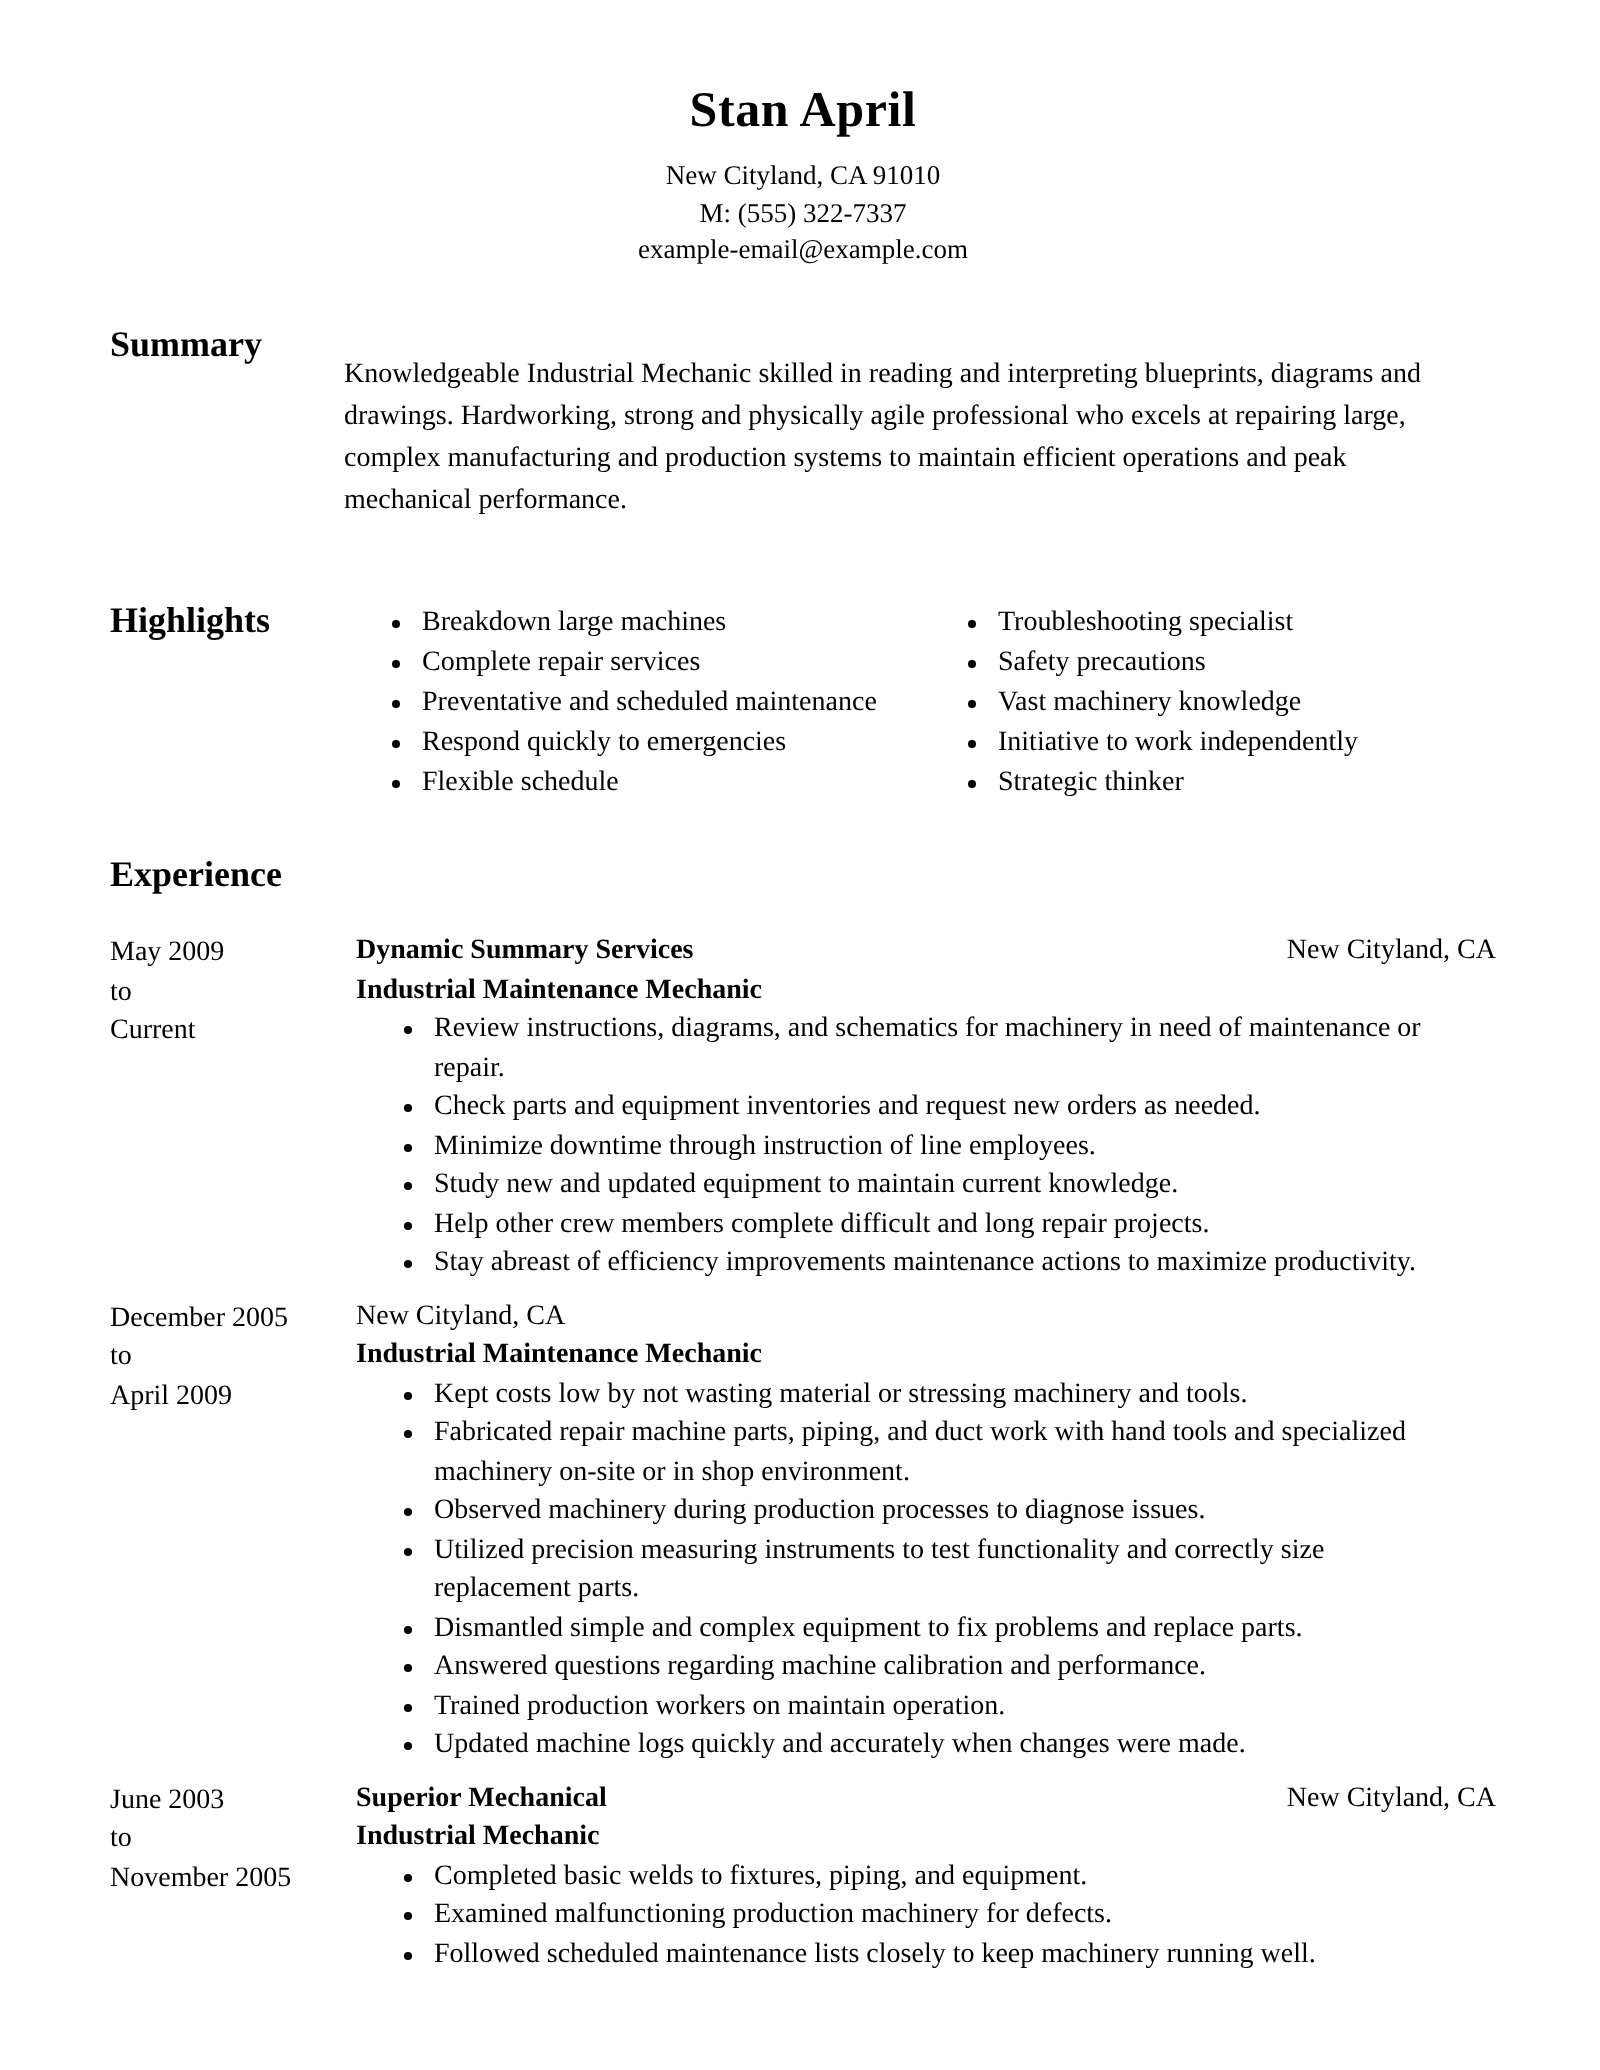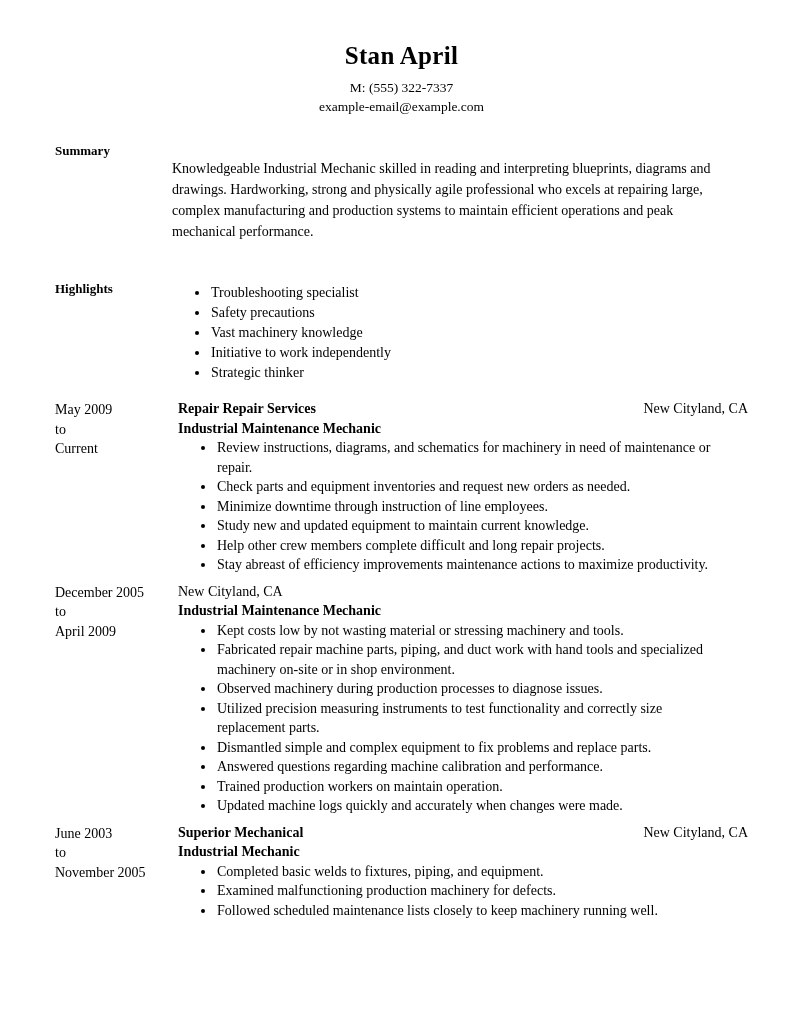--- a/index.html
+++ b/index.html
@@ -21,21 +21,21 @@
     font-weight: 700;
     line-height: 28px;
     letter-spacing: 0.3px;
     margin-bottom: 9px;
   }
   .contact-line { font-size: 13.5px; line-height: 18.5px; }
 
   
   .section { display: flex; margin-bottom: 12px; }
   .section-left { width: 117px; flex-shrink: 0; }
-  .section-heading { font-size: 13px; font-weight: 700; line-height: 19px; }
+  .section-heading { font-size: 18px; font-weight: 700; line-height: 19px; }
   .section-body { flex: 1; min-width: 0; }
 
   .summary-text { padding: 14px 28px 0 0; line-height: 21px; }
 
   .highlights-grid {
     display: grid;
     grid-template-columns: 288px 1fr;
     padding-top: 15px;
   }
 
@@ -60,63 +60,74 @@
   .job-body ul.blist { padding-right: 30px; }
   .job-body ul.blist li { line-height: 19.5px; }
 </style>
 </head>
 <body>
 
 <div class="page">
 
   <header class="resume-header">
     <div class="name">Stan April</div>
+    <div class="contact-line">New Cityland, CA 91010</div>
     <div class="contact-line">M: (555) 322-7337</div>
     <div class="contact-line">example-email@example.com</div>
   </header>
 
   <section class="section">
     <div class="section-left">
       <h2 class="section-heading">Summary</h2>
     </div>
     <div class="section-body">
       <p class="summary-text">Knowledgeable Industrial Mechanic skilled in reading and interpreting blueprints, diagrams and drawings. Hardworking, strong and physically agile professional who excels at repairing large, complex manufacturing and production systems to maintain efficient operations and peak mechanical performance.</p>
     </div>
   </section>
 
   <section class="section">
     <div class="section-left">
       <h2 class="section-heading">Highlights</h2>
     </div>
     <div class="section-body">
       <div class="highlights-grid">
         <ul class="blist">
+          <li>Breakdown large machines</li>
+          <li>Complete repair services</li>
+          <li>Preventative and scheduled maintenance</li>
+          <li>Respond quickly to emergencies</li>
+          <li>Flexible schedule</li>
+        </ul>
+        <ul class="blist">
           <li>Troubleshooting specialist</li>
           <li>Safety precautions</li>
           <li>Vast machinery knowledge</li>
           <li>Initiative to work independently</li>
           <li>Strategic thinker</li>
         </ul>
       </div>
     </div>
   </section>
 
   <section class="section experience-heading-row">
+    <div class="section-left">
+      <h2 class="section-heading">Experience</h2>
+    </div>
     <div class="section-body"></div>
   </section>
 
   <div class="job">
     <div class="job-dates">
       <div>May 2009</div>
       <div>to</div>
       <div>Current</div>
     </div>
     <div class="job-body">
       <div class="job-header">
-        <span class="company">Repair Repair Services</span>
+        <span class="company">Dynamic Summary Services</span>
         <span class="job-location">New Cityland, CA</span>
       </div>
       <div class="job-title">Industrial Maintenance Mechanic</div>
       <ul class="blist">
         <li>Review instructions, diagrams, and schematics for machinery in need of maintenance or repair.</li>
         <li>Check parts and equipment inventories and request new orders as needed.</li>
         <li>Minimize downtime through instruction of line employees.</li>
         <li>Study new and updated equipment to maintain current knowledge.</li>
         <li>Help other crew members complete difficult and long repair projects.</li>
         <li>Stay abreast of efficiency improvements maintenance actions to maximize productivity.</li>

